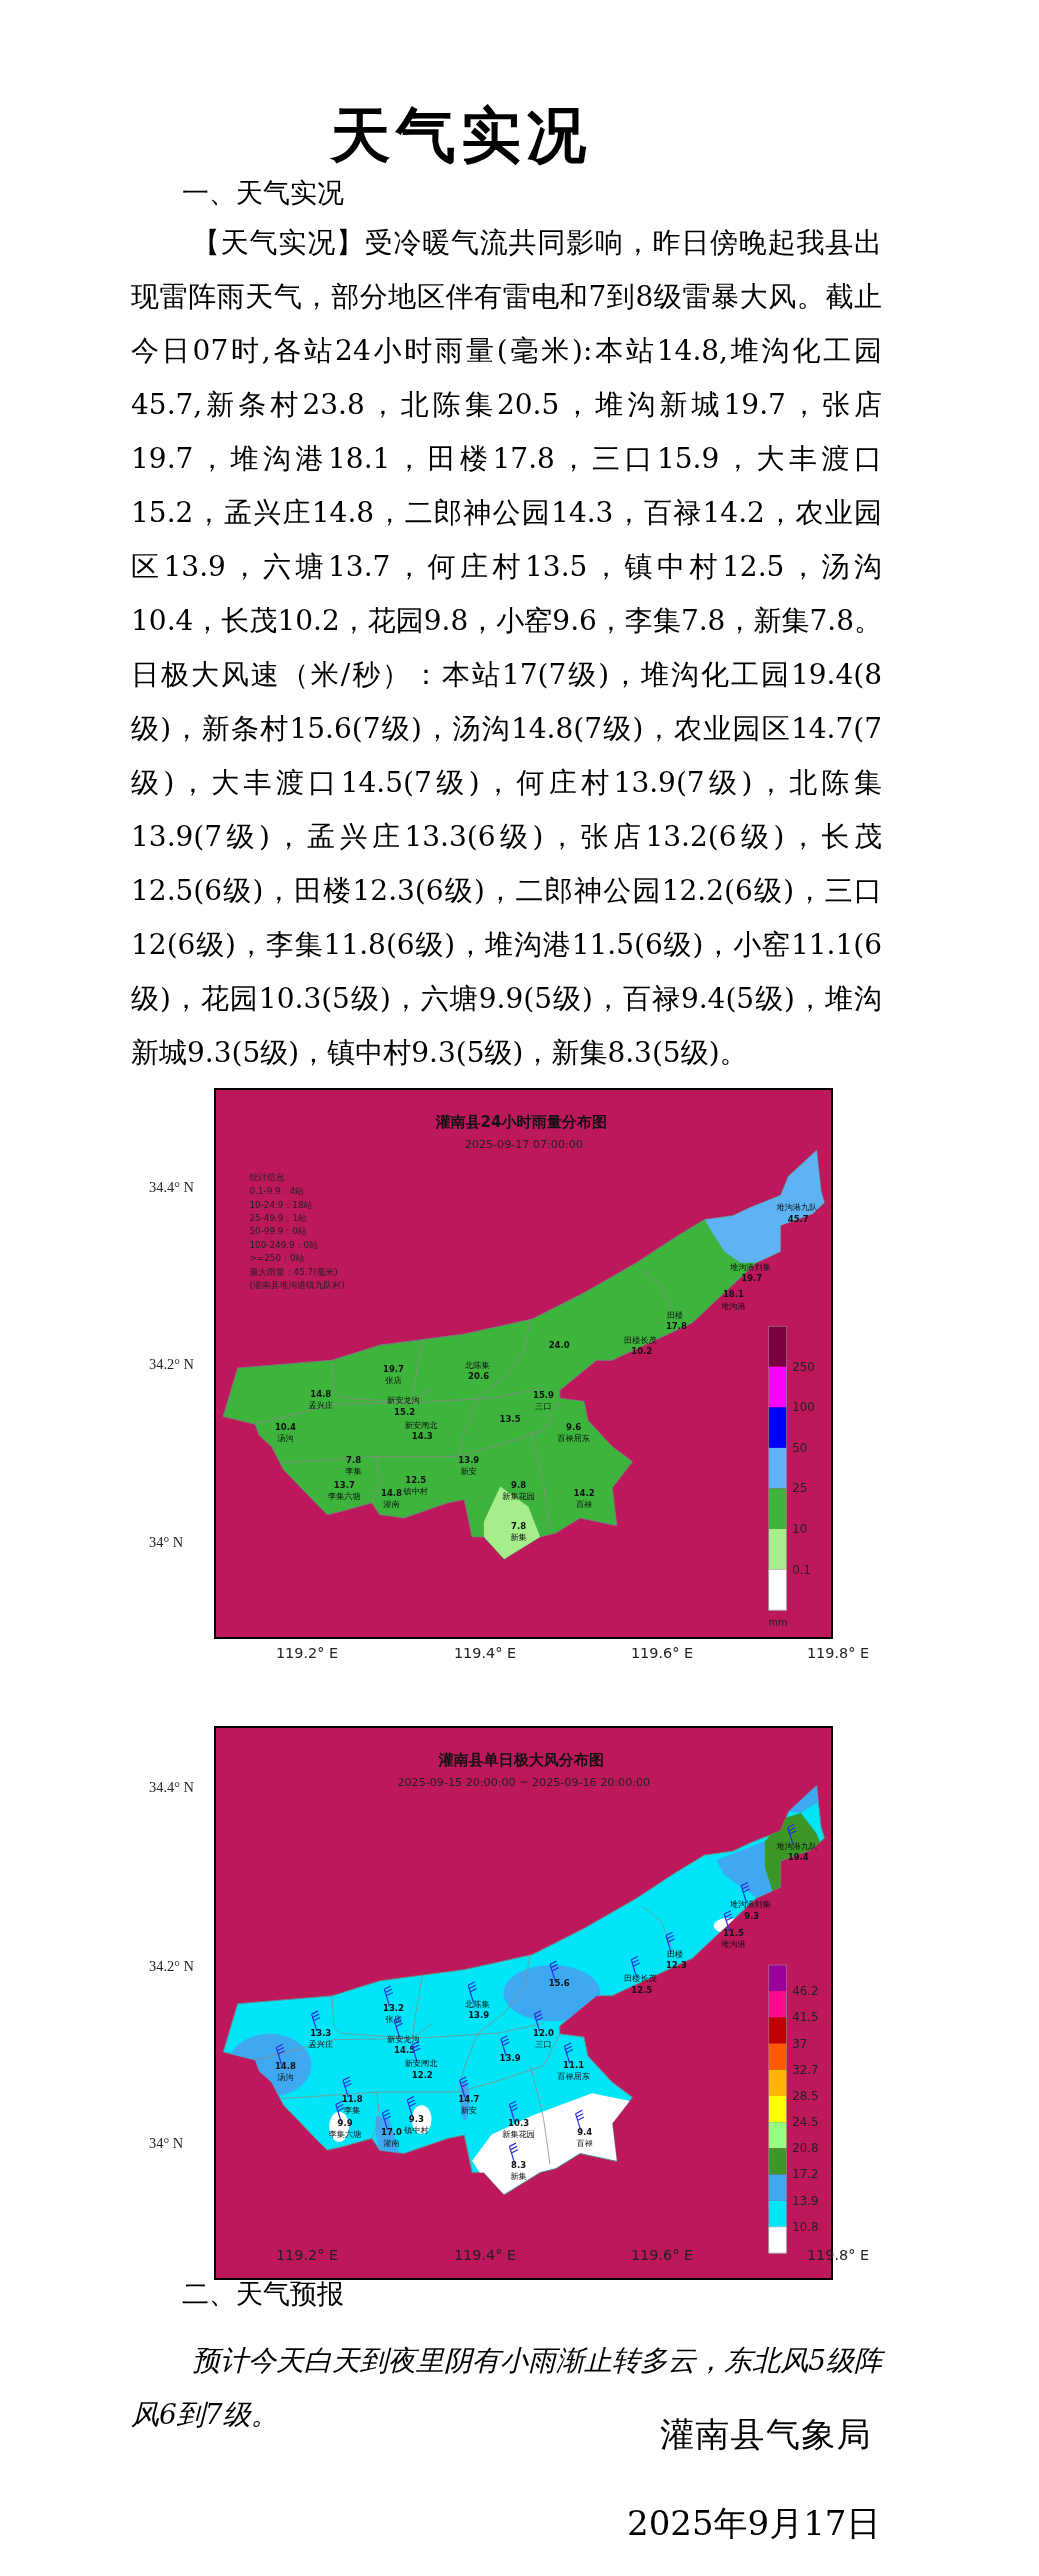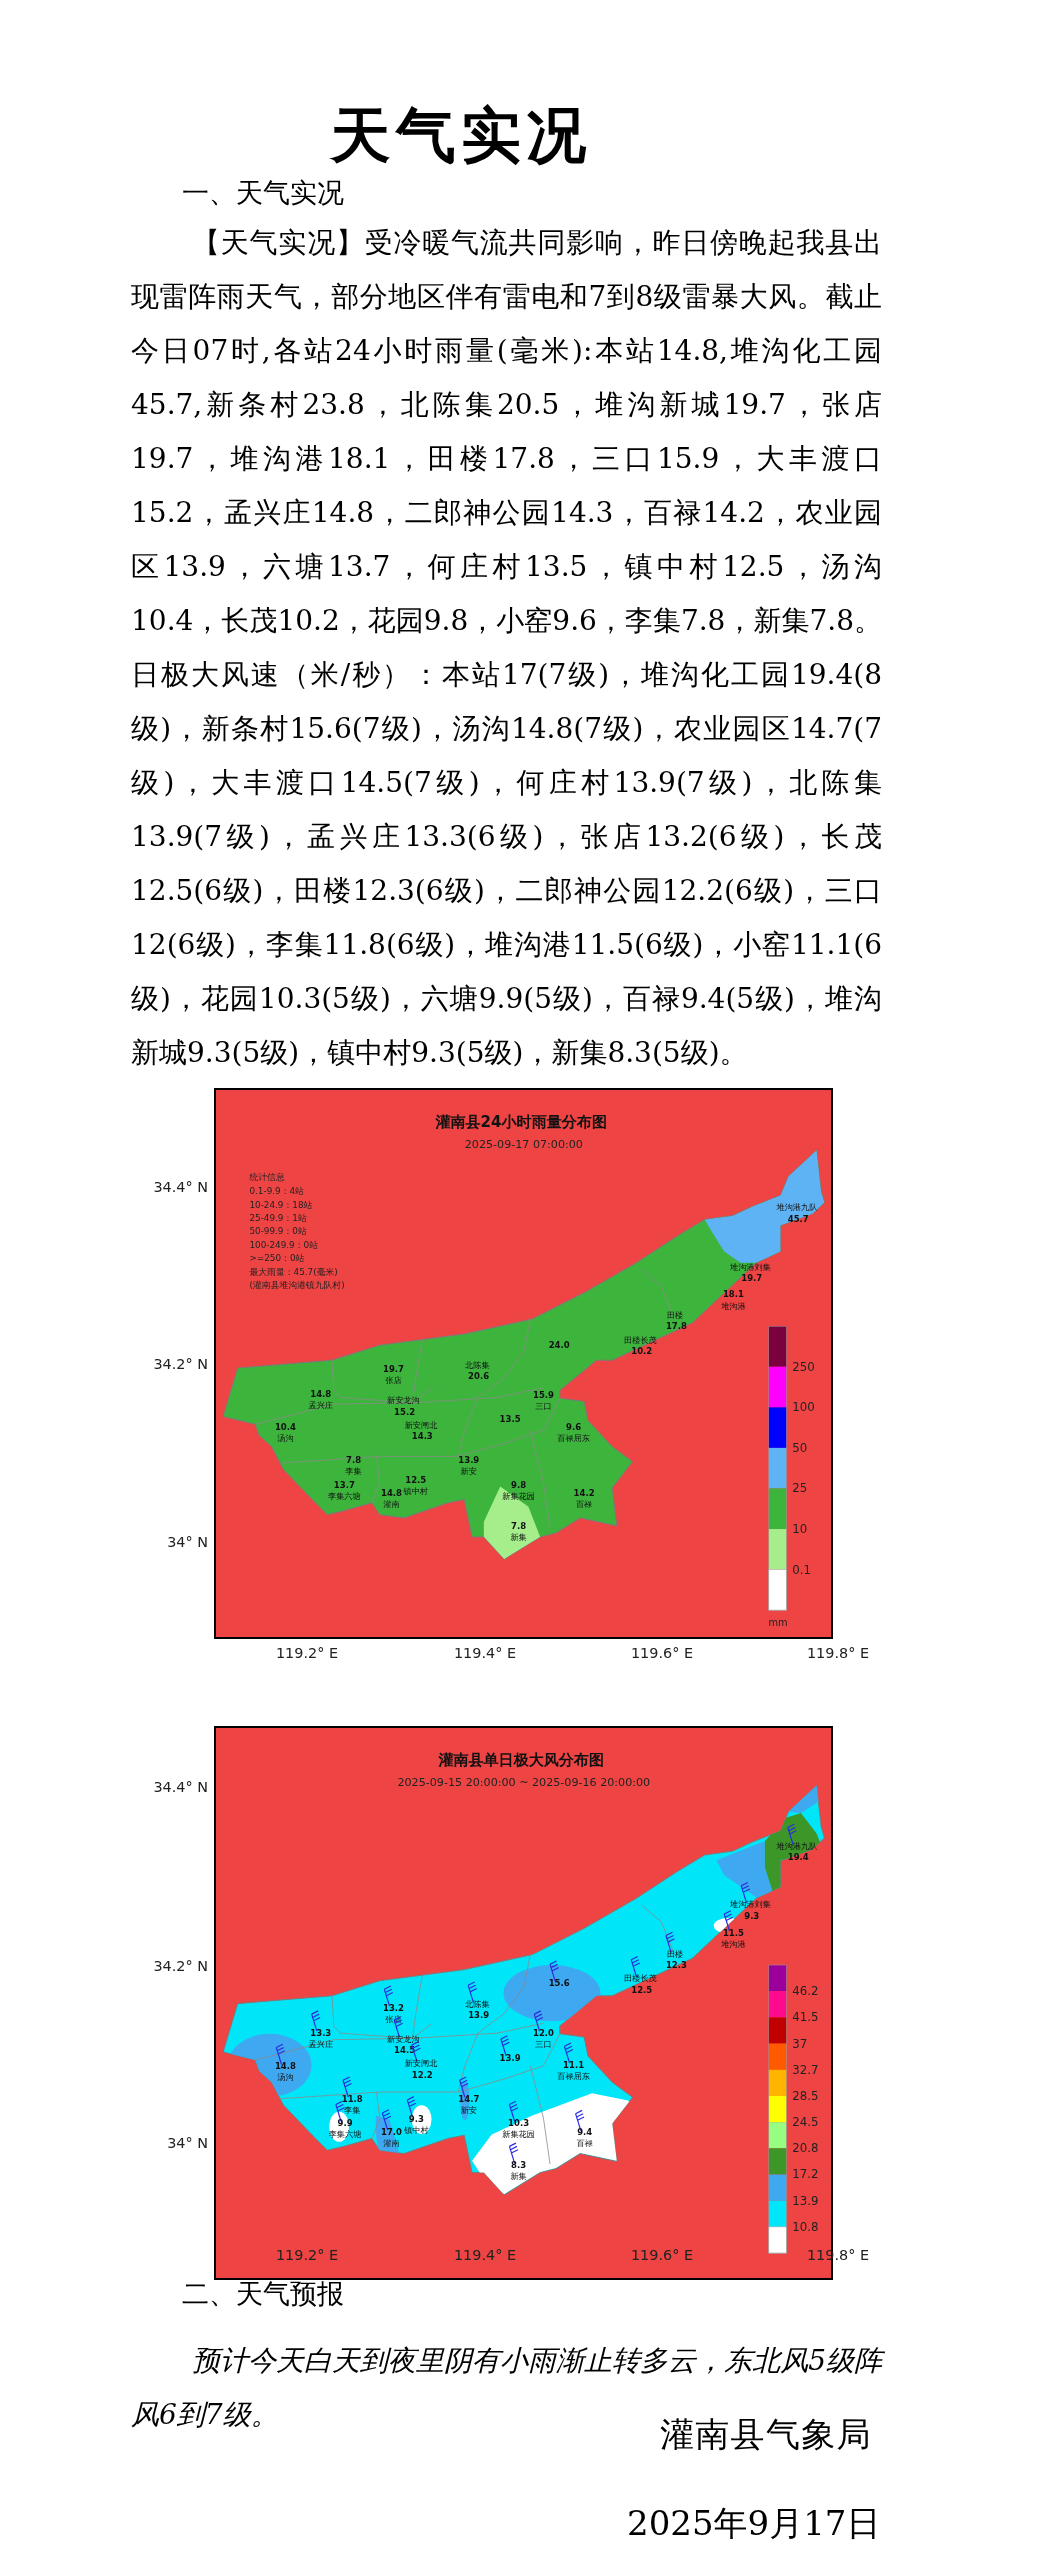--- a/index.html
+++ b/index.html
@@ -11,26 +11,26 @@
     font-weight: bold; font-size: 60px; line-height: 72px; letter-spacing: 5.2px; margin-top: 22px;
   }
   .serif { font-family: "DejaVu Serif", "Liberation Serif", serif; }
   .heading { font-size: 27px; line-height: 31px; }
   .para {
     left: 131px; width: 751px; font-size: 28px; line-height: 54px;
     text-align: justify; text-indent: 61px; margin: 0;
   }
   .sig { font-size: 34px; line-height: 31px; white-space: nowrap; }
   .map-frame {
-    left: 214px; width: 619px; border: 2px solid #000; box-sizing: border-box; background: #ef4444;
+    left: 214px; width: 619px; border: 2px solid #000; box-sizing: border-box; background: #be185d;
   }
   .map-svg { position: absolute; left: 0; top: 0; width: 100%; height: 100%; overflow: visible; }
   .map-svg text { font-family: "DejaVu Sans", "Liberation Sans", sans-serif; }
   .axis-lbl { font-family: "DejaVu Sans", "Liberation Sans", sans-serif; font-size: 14.4px; color: #222; white-space: nowrap; }
-  .lat-lbl { text-align: right; width: 59px; }
+  .lat-lbl { text-align: left; width: 59px; font-family: Liberation Serif, serif; }
   .lon-lbl { width: 92px; text-align: right; }
 </style>
 </head>
 <body>
 
 <div class="abs doc-title">天气实况</div>
 
 <div class="abs serif heading" style="left:182px; top:177px;">一、天气实况</div>
 <p class="abs serif para" style="top:216px;">【天气实况】受冷暖气流共同影响，昨日傍晚起我县出现雷阵雨天气，部分地区伴有雷电和7到8级雷暴大风。截止今日07时,各站24小时雨量(毫米):本站14.8,堆沟化工园45.7,新条村23.8，北陈集20.5，堆沟新城19.7，张店19.7，堆沟港18.1，田楼17.8，三口15.9，大丰渡口15.2，孟兴庄14.8，二郎神公园14.3，百禄14.2，农业园区13.9，六塘13.7，何庄村13.5，镇中村12.5，汤沟10.4，长茂10.2，花园9.8，小窑9.6，李集7.8，新集7.8。日极大风速（米/秒）：本站17(7级)，堆沟化工园19.4(8级)，新条村15.6(7级)，汤沟14.8(7级)，农业园区14.7(7级)，大丰渡口14.5(7级)，何庄村13.9(7级)，北陈集13.9(7级)，孟兴庄13.3(6级)，张店13.2(6级)，长茂12.5(6级)，田楼12.3(6级)，二郎神公园12.2(6级)，三口12(6级)，李集11.8(6级)，堆沟港11.5(6级)，小窑11.1(6级)，花园10.3(5级)，六塘9.9(5级)，百禄9.4(5级)，堆沟新城9.3(5级)，镇中村9.3(5级)，新集8.3(5级)。</p>
 

